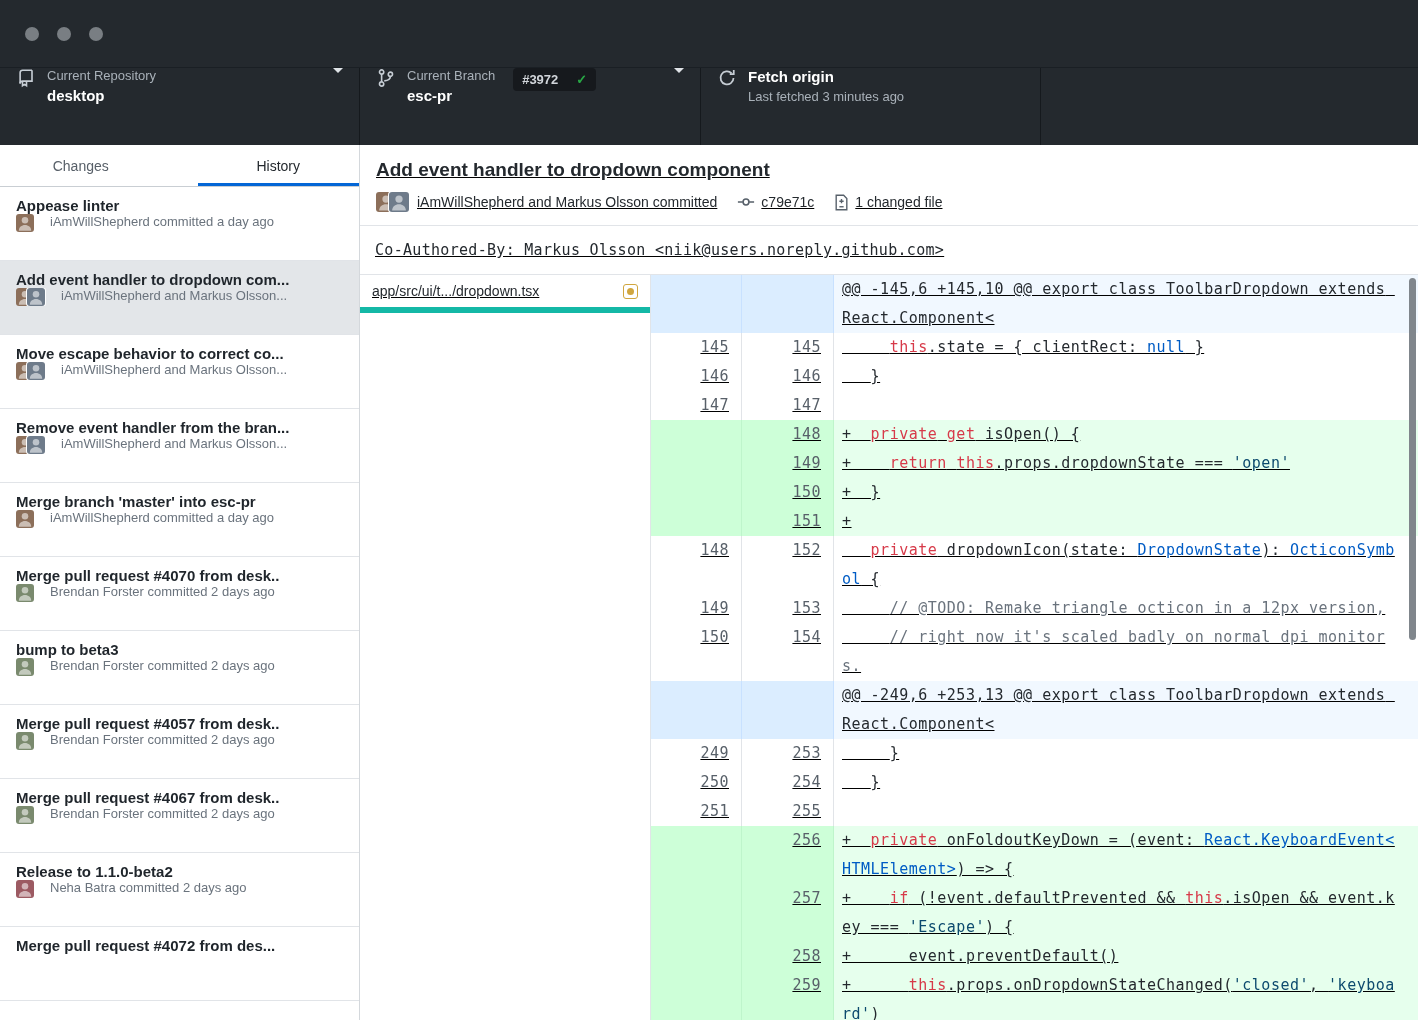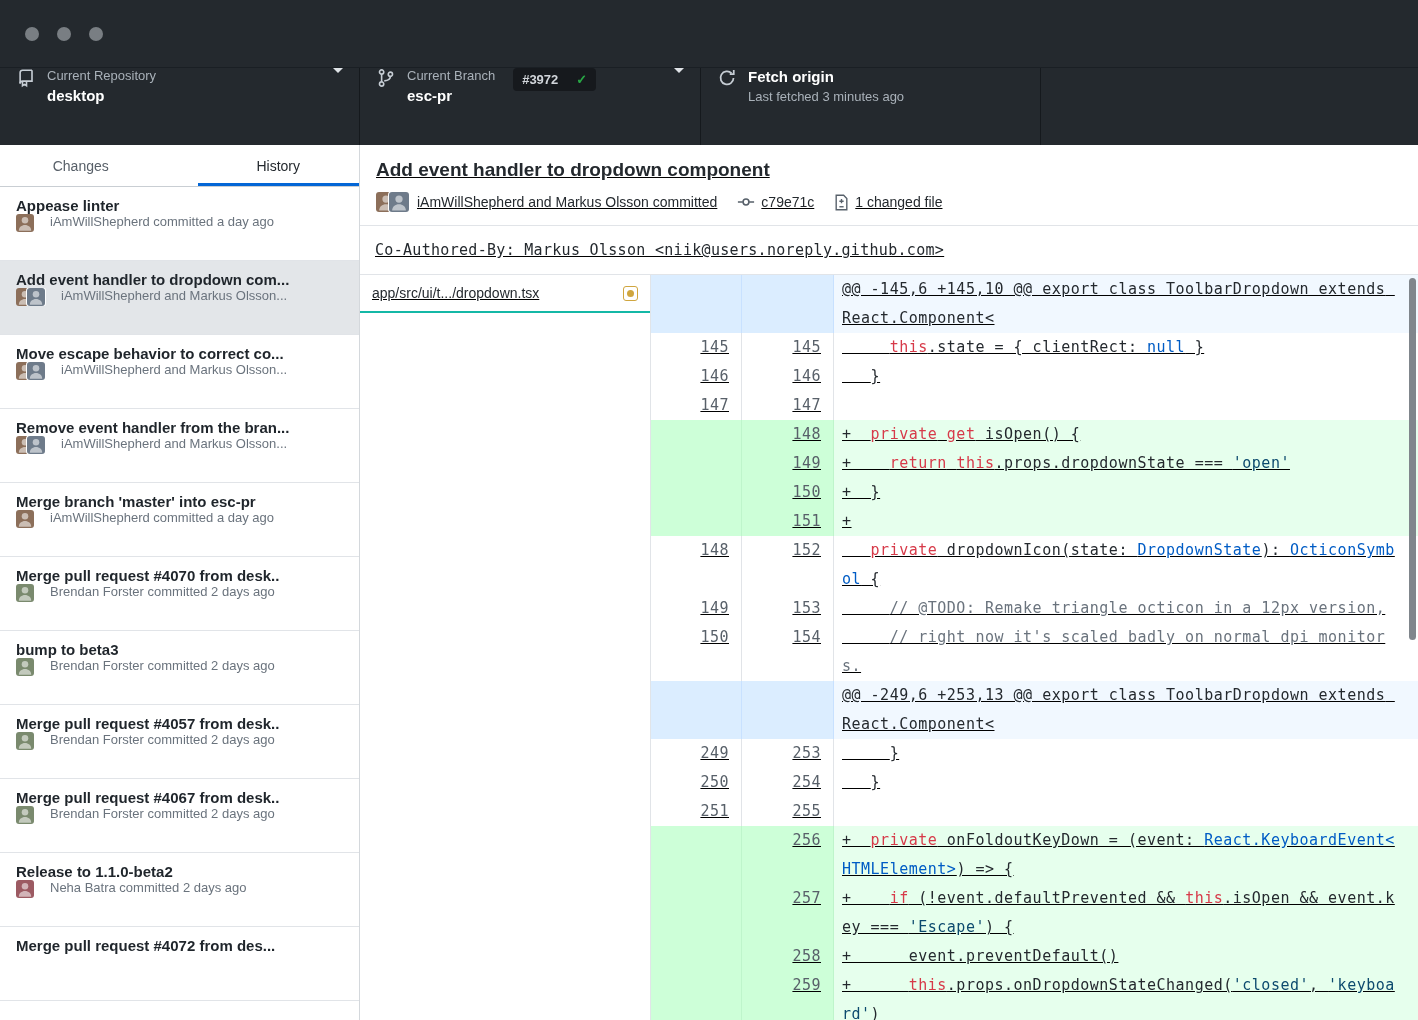--- a/index.html
+++ b/index.html
@@ -52,21 +52,21 @@
   .commit-title-lg { font-size:19px; font-weight:bold; color:#24292e; white-space:nowrap; overflow:hidden; }
   .commit-byline { margin-top:11px; display:flex; align-items:center; gap:8px; font-size:14px; color:#24292e; }
   .byline-group { display:flex; align-items:center; gap:6px; margin-left:12px; white-space:nowrap; }
   .byline-group svg { flex:none; }
   .coauthor { flex:none; height:49px; border-bottom:1px solid #e1e4e8; display:flex; align-items:center; padding:0 15px;
               font-family:"DejaVu Sans Mono", monospace; font-size:15px; letter-spacing:0.3px; color:#24292e; white-space:nowrap; overflow:hidden; }
 
   
   .diff-area { flex:1; display:flex; min-height:0; }
   .file-pane { width:291px; flex:none; border-right:1px solid #e1e4e8; background:#fff; }
-  .file-row { height:38px; border-bottom:2px solid #14b8a6; display:flex; align-items:center; padding:0 12px; gap:8px; }
+  .file-row { height:38px; border-bottom:6px solid #14b8a6; display:flex; align-items:center; padding:0 12px; gap:8px; }
   .file-path { flex:1; font-size:14px; color:#24292e; white-space:nowrap; overflow:hidden; }
   .status-icon { width:15px; height:15px; border:1px solid #d0a63f; border-radius:3px; position:relative; flex:none; }
   .status-icon::after { content:""; position:absolute; width:7px; height:7px; border-radius:50%; background:#d0a63f; left:3px; top:3px; }
 
   .diff-pane { flex:1; min-width:0; position:relative; overflow:hidden; background:#fff; }
   .diff-row { display:flex; }
   .g { width:91px; flex:none; text-align:right; padding-right:12px; border-right:1px solid #e1e4e8;
        font-family:"DejaVu Sans Mono", monospace; font-size:15px; letter-spacing:0.5px; line-height:29px; color:#586069; }
   .g-new { width:92px; }
   .code { flex:1; min-width:0; min-height:29px; padding:0 16px 0 8px;

